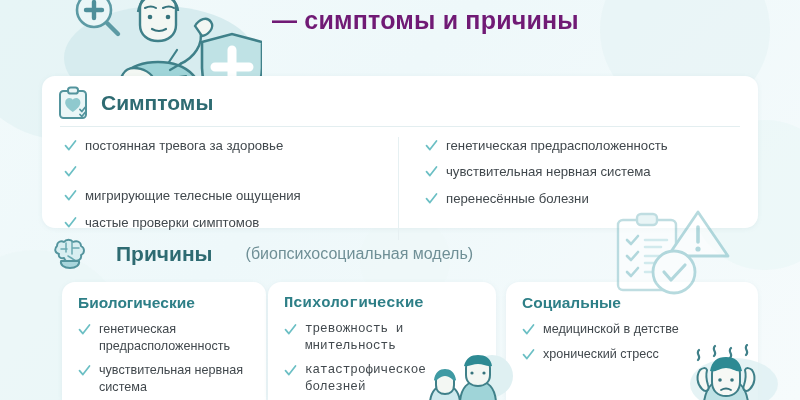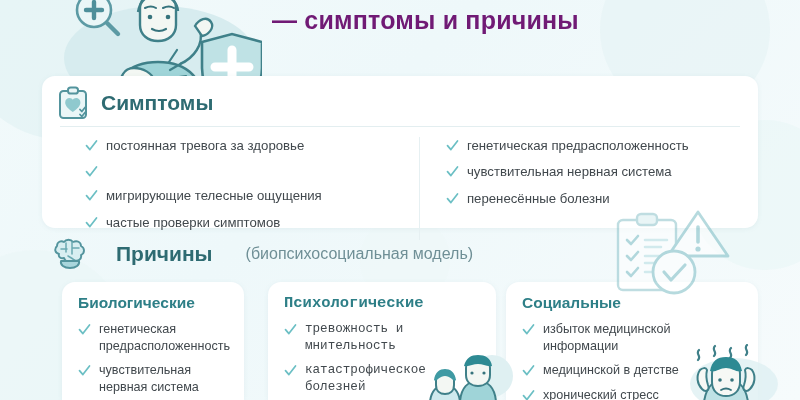--- a/index.html
+++ b/index.html
@@ -45,34 +45,34 @@
   }
 
   
   .card-symptoms { left: 42px; top: 76px; width: 716px; height: 152px; }
   .sec-head { display: flex; align-items: center; gap: 11px; padding: 10px 0 0 14px; height: 44px; }
   .sec-title { font-size: 21px; font-weight: 700; color: #2e6b72; }
   .sec-sub { font-size: 16px; color: #6f8f96; font-weight: 400; margin-left: 7px; }
   .rule { height: 1px; background: #e3eef0; margin: 6px 18px 0 18px; }
 
   .sym-cols { display: flex; padding: 10px 0 0 0; }
-  .sym-col { padding: 0 14px 0 22px; margin-left: 21px; }
+  .sym-col { padding: 0 14px 0 22px; }
   .sym-col.left  { width: 356px; }
   .sym-col.right { width: 360px; border-left: 1px solid #e6f0f2; padding-left: 26px; }
 
   
   .causes-head {
     position: absolute; left: 52px; top: 238px; z-index: 3;
     display: flex; align-items: center; gap: 26px;
   }
   .card-col {
     top: 282px; height: 118px; padding: 12px 12px 0 16px;
     border-radius: 13px 13px 0 0;
   }
-  .card-col.c1 { left: 62px;  width: 182px; }
+  .card-col.c1 { left: 62px;  width: 204px; }
   .card-col.c2 { left: 268px; width: 228px; font-family: Liberation Mono, monospace; }
   .card-col.c3 { left: 506px; width: 252px; }
   .col-title { font-size: 15.5px; font-weight: 700; color: #2e7f87; margin-bottom: 9px; }
 
   
   ul { list-style: none; }
   li {
     display: flex; align-items: flex-start; gap: 8px;
     font-size: 13.2px; color: #41484d; line-height: 1.32;
     margin-bottom: 9px;
@@ -300,28 +300,20 @@
 
 <div class="card card-col c3">
   <div class="col-title">Социальные</div>
   <ul>
     <li>
       <span class="chk">
           <svg width="13" height="13" viewBox="0 0 13 13">
             <path d="M1.5 6.6l3.4 4L11.5 2" fill="none" stroke="#6bbfc4" stroke-width="1.7" stroke-linecap="round" stroke-linejoin="round"></path>
           </svg>
         </span>
-      <span>избыток медицинской информации</span>
-    </li>
-    <li>
-      <span class="chk">
-          <svg width="13" height="13" viewBox="0 0 13 13">
-            <path d="M1.5 6.6l3.4 4L11.5 2" fill="none" stroke="#6bbfc4" stroke-width="1.7" stroke-linecap="round" stroke-linejoin="round"></path>
-          </svg>
-        </span>
       <span>медицинской в детстве</span>
     </li>
     <li>
       <span class="chk">
           <svg width="13" height="13" viewBox="0 0 13 13">
             <path d="M1.5 6.6l3.4 4L11.5 2" fill="none" stroke="#6bbfc4" stroke-width="1.7" stroke-linecap="round" stroke-linejoin="round"></path>
           </svg>
         </span>
       <span>хронический стресс</span>
     </li>

